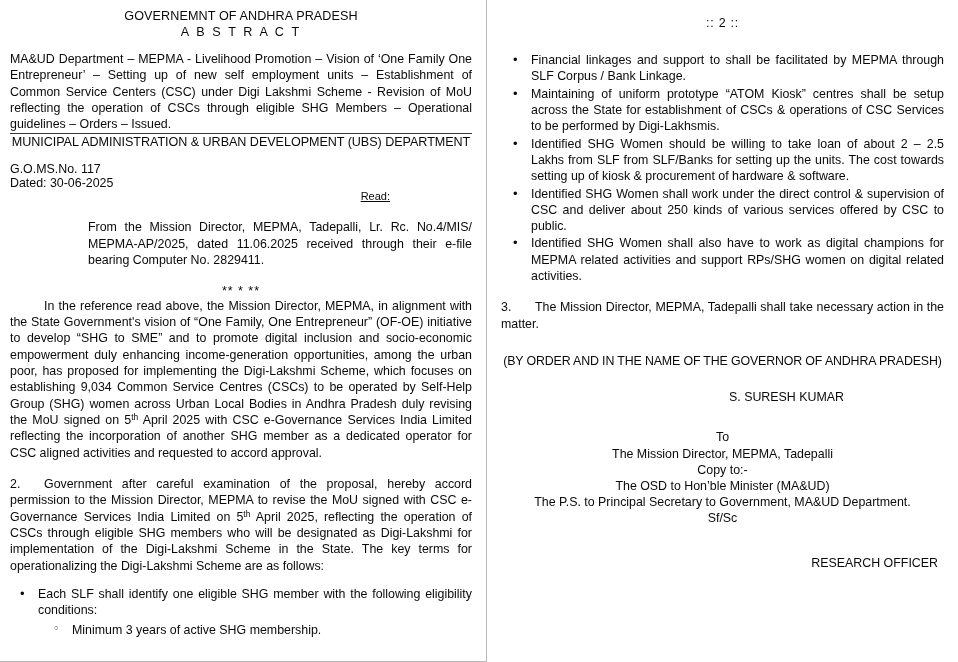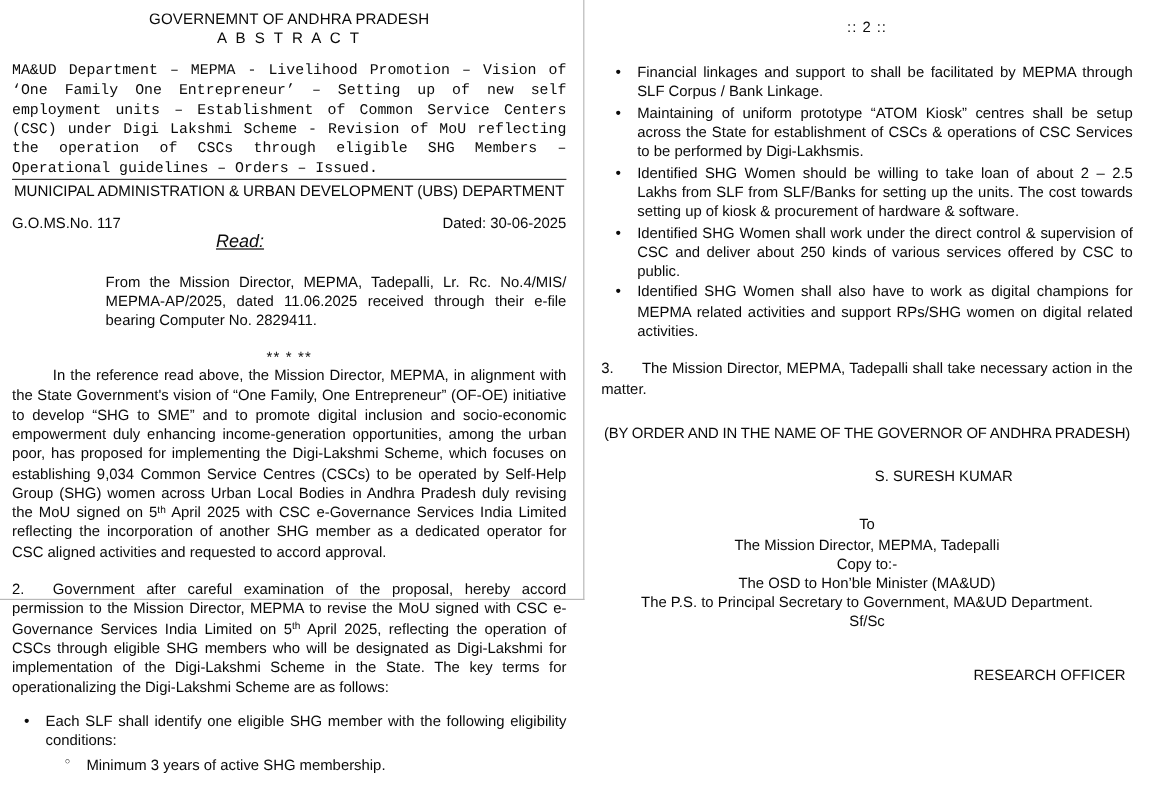--- a/index.html
+++ b/index.html
@@ -15,21 +15,21 @@
   #page {
     position: relative;
     width: 958px;
     height: 662px;
     overflow: hidden;
     background: #ffffff;
   }
   .col {
     position: absolute;
     top: 0;
-    height: 500px;
+    height: 662px;
     box-sizing: border-box;
   }
   #col-left {
     left: 0;
     width: 487px;
     padding: 8px 14px 0 10px;
     border-right: 1px solid #b9b9b9;
     border-bottom: 1px solid #b9b9b9;
   }
   #col-right {
@@ -49,46 +49,45 @@
     font-size: 12.6px;
     letter-spacing: 2.1px;
     margin-top: 1px;
   }
 
   .just {
     text-align: justify;
     text-justify: inter-word;
     font-size: 12.4px;
     line-height: 1.30;
-    font-family: Liberation Mono, monospace;
   }
   .abstract-block {
     margin-top: 12px;
     padding-bottom: 1px;
     border-bottom: 1px solid #3a3a3a;
   }
   .dept {
     text-align: center;
     font-size: 12.6px;
     padding-top: 1.5px;
     letter-spacing: -0.05px;
   }
 
   .gorow {
     display: flex;
     justify-content: space-between;
     margin-top: 13px;
     font-size: 12.4px;
+    flex-direction: column;
   }
   .read {
-    text-align: center;
-    font-size: 15px;
+    text-align: right;
+    font-size: 11px;
     margin-top: 0px;
     padding-right: 82px;
-    font-style: italic;
   }
   .u { text-decoration: underline; }
 
   .refblock {
     margin: 17px 0 0 78px;
     font-size: 12.4px;
     line-height: 1.30;
     text-align: justify;
   }
   .stars {

